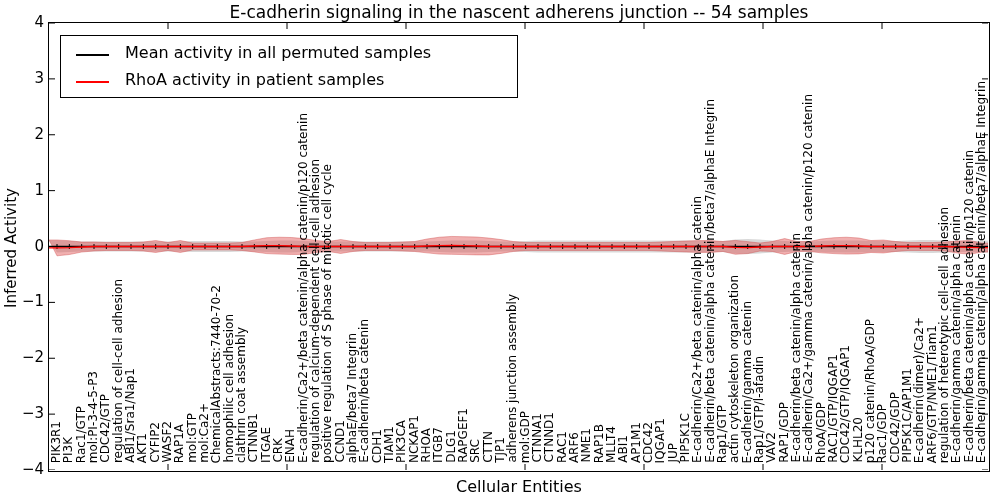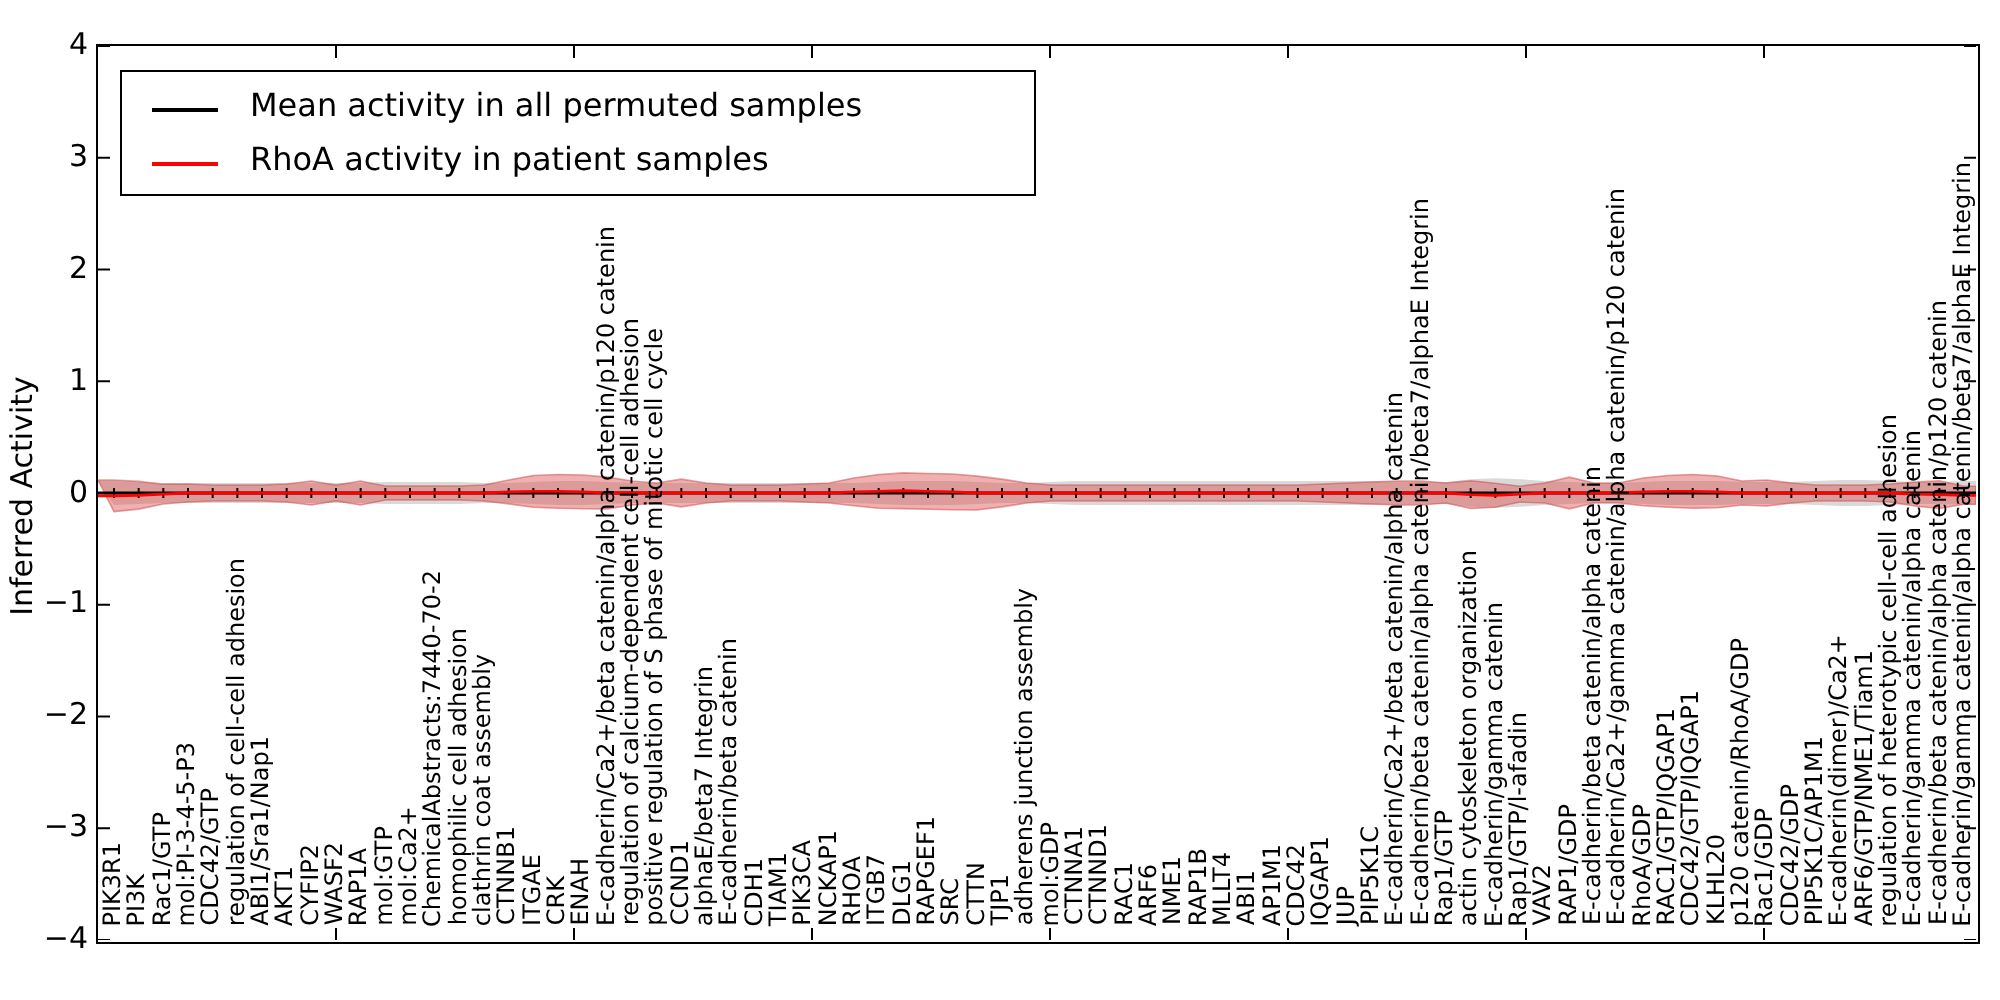--- a/index.html
+++ b/index.html
@@ -21,20 +21,21 @@
   .legend-row{position:absolute;left:0;width:100%;height:26px;}
   .legend-row.r0{top:6px;}
   .legend-row.r1{top:33px;}
   .legend-line{position:absolute;left:15px;top:12px;width:33px;height:2px;background:#000;}
   .legend-text{position:absolute;left:64px;top:1px;font-size:16px;white-space:nowrap;}
 </style>
 </head>
 <body>
 
 <div class="fig">
+  <div class="title">E-cadherin signaling in the nascent adherens junction -- 54 samples</div>
 
   <div class="ylabel">Inferred Activity</div>
 
   <div class="plot">
     <svg id="plot-svg" width="939" height="447" viewBox="0 0 939 447">
         <polygon points="0,217.521375 8,217.521375 20.333333333333336,218.02425 32.66666666666667,218.527125 45,218.527125 57.333333333333336,218.527125 69.66666666666667,218.527125 82,218.527125 94.33333333333334,218.527125 106.66666666666667,218.527125 119,218.527125 131.33333333333334,218.527125 143.66666666666669,218.02425 156,218.02425 168.33333333333334,218.02425 180.66666666666669,218.02425 193,218.527125 205.33333333333334,218.527125 217.66666666666669,218.02425 230,217.521375 242.33333333333334,217.521375 254.66666666666669,218.02425 267,218.527125 279.33333333333337,218.527125 291.6666666666667,218.527125 304,218.527125 316.33333333333337,218.527125 328.6666666666667,218.527125 341,218.527125 353.33333333333337,218.527125 365.6666666666667,218.527125 378,218.527125 390.33333333333337,218.02425 402.6666666666667,217.521375 415,217.521375 427.33333333333337,217.521375 439.6666666666667,218.02425 452,218.527125 464.33333333333337,218.527125 476.6666666666667,218.02425 489,217.521375 501.33333333333337,217.521375 513.6666666666667,217.521375 526,217.521375 538.3333333333334,217.521375 550.6666666666667,217.521375 563,217.521375 575.3333333333334,217.521375 587.6666666666667,217.521375 600,217.521375 612.3333333333334,217.521375 624.6666666666667,217.521375 637,217.521375 649.3333333333334,218.02425 661.6666666666667,218.02425 674,218.02425 686.3333333333334,216.57150000000001 698.6666666666667,216.068625 711,216.57150000000001 723.3333333333334,217.521375 735.6666666666667,218.02425 748,218.527125 760.3333333333334,218.527125 772.6666666666667,218.02425 785,217.521375 797.3333333333334,217.521375 809.6666666666667,217.521375 822,218.02425 834.3333333333334,218.02425 846.6666666666667,218.02425 859,217.521375 871.3333333333334,217.0185 883.6666666666667,217.0185 896,217.521375 908.3333333333334,218.02425 920.6666666666667,218.02425 933,217.521375 939,217.521375 939,229.478625 933,229.478625 920.6666666666667,228.97575 908.3333333333334,228.97575 896,229.478625 883.6666666666667,229.9815 871.3333333333334,229.9815 859,229.478625 846.6666666666667,228.97575 834.3333333333334,228.97575 822,228.97575 809.6666666666667,229.478625 797.3333333333334,229.478625 785,229.478625 772.6666666666667,228.97575 760.3333333333334,228.472875 748,228.472875 735.6666666666667,228.97575 723.3333333333334,229.478625 711,230.42849999999999 698.6666666666667,230.931375 686.3333333333334,230.42849999999999 674,228.97575 661.6666666666667,228.97575 649.3333333333334,228.97575 637,229.478625 624.6666666666667,229.478625 612.3333333333334,229.478625 600,229.478625 587.6666666666667,229.478625 575.3333333333334,229.478625 563,229.478625 550.6666666666667,229.478625 538.3333333333334,229.478625 526,229.478625 513.6666666666667,229.478625 501.33333333333337,229.478625 489,229.478625 476.6666666666667,228.97575 464.33333333333337,228.472875 452,228.472875 439.6666666666667,228.97575 427.33333333333337,229.478625 415,229.478625 402.6666666666667,229.478625 390.33333333333337,228.97575 378,228.472875 365.6666666666667,228.472875 353.33333333333337,228.472875 341,228.472875 328.6666666666667,228.472875 316.33333333333337,228.472875 304,228.472875 291.6666666666667,228.472875 279.33333333333337,228.472875 267,228.472875 254.66666666666669,228.97575 242.33333333333334,229.478625 230,229.478625 217.66666666666669,228.97575 205.33333333333334,228.472875 193,228.472875 180.66666666666669,228.97575 168.33333333333334,228.97575 156,228.97575 143.66666666666669,228.97575 131.33333333333334,228.472875 119,228.472875 106.66666666666667,228.472875 94.33333333333334,228.472875 82,228.472875 69.66666666666667,228.472875 57.333333333333336,228.472875 45,228.472875 32.66666666666667,228.472875 20.333333333333336,228.97575 8,229.4786250,229.478625" fill="#aaaaaa" fill-opacity="0.45"></polygon>
         <polygon points="0,216.962625 8,216.962625 20.333333333333336,217.689 32.66666666666667,219.085875 45,219.03 57.333333333333336,219.532875 69.66666666666667,219.532875 82,219.532875 94.33333333333334,219.03 106.66666666666667,217.521375 119,219.532875 131.33333333333334,217.521375 143.66666666666669,220.03575 156,220.03575 168.33333333333334,220.03575 180.66666666666669,220.03575 193,219.532875 205.33333333333334,216.962625 217.66666666666669,214.727625 230,214.22475 242.33333333333334,214.504125 254.66666666666669,215.56575 267,217.521375 279.33333333333337,218.527125 291.6666666666667,216.57150000000001 304,218.527125 316.33333333333337,219.532875 328.6666666666667,219.532875 341,219.532875 353.33333333333337,219.03 365.6666666666667,218.527125 378,216.01275 390.33333333333337,214.22475 402.6666666666667,213.4425 415,213.721875 427.33333333333337,214.00125 439.6666666666667,215.062875 452,216.57150000000001 464.33333333333337,218.527125 476.6666666666667,219.532875 489,219.532875 501.33333333333337,219.532875 513.6666666666667,219.532875 526,219.532875 538.3333333333334,219.532875 550.6666666666667,219.532875 563,219.532875 575.3333333333334,219.532875 587.6666666666667,219.532875 600,219.532875 612.3333333333334,219.03 624.6666666666667,218.527125 637,218.02425 649.3333333333334,217.521375 661.6666666666667,217.521375 674,218.527125 686.3333333333334,217.409625 698.6666666666667,218.638875 711,220.091625 723.3333333333334,218.527125 735.6666666666667,215.56575 748,218.527125 760.3333333333334,218.527125 772.6666666666667,216.01275 785,214.727625 797.3333333333334,214.22475 809.6666666666667,215.007 822,217.521375 834.3333333333334,217.0185 846.6666666666667,218.527125 859,219.532875 871.3333333333334,219.532875 883.6666666666667,219.532875 896,219.03 908.3333333333334,218.080125 920.6666666666667,217.409625 933,220.1475 939,220.1475 939,229.0875 933,229.0875 920.6666666666667,231.266625 908.3333333333334,230.037375 896,227.97 883.6666666666667,227.467125 871.3333333333334,227.467125 859,227.467125 846.6666666666667,228.472875 834.3333333333334,229.9815 822,229.478625 809.6666666666667,230.8755 797.3333333333334,231.099 785,230.596125 772.6666666666667,229.86975 760.3333333333334,228.472875 748,228.472875 735.6666666666667,231.43425 723.3333333333334,228.472875 711,228.02587499999998 698.6666666666667,230.596125 686.3333333333334,231.266625 674,228.472875 661.6666666666667,229.478625 649.3333333333334,229.478625 637,228.97575 624.6666666666667,228.472875 612.3333333333334,227.97 600,227.467125 587.6666666666667,227.467125 575.3333333333334,227.467125 563,227.467125 550.6666666666667,227.467125 538.3333333333334,227.467125 526,227.467125 513.6666666666667,227.467125 501.33333333333337,227.467125 489,227.467125 476.6666666666667,227.467125 464.33333333333337,228.472875 452,230.42849999999999 439.6666666666667,231.937125 427.33333333333337,231.88125 415,231.601875 402.6666666666667,231.3225 390.33333333333337,231.099 378,229.86975 365.6666666666667,228.472875 353.33333333333337,227.97 341,227.467125 328.6666666666667,227.467125 316.33333333333337,227.467125 304,228.472875 291.6666666666667,230.42849999999999 279.33333333333337,228.472875 267,229.478625 254.66666666666669,231.43425 242.33333333333334,231.378375 230,231.099 217.66666666666669,230.596125 205.33333333333334,228.919875 193,227.467125 180.66666666666669,226.96425 168.33333333333334,226.96425 156,226.96425 143.66666666666669,226.96425 131.33333333333334,229.478625 119,227.467125 106.66666666666667,229.478625 94.33333333333334,227.97 82,227.467125 69.66666666666667,227.467125 57.333333333333336,227.467125 45,227.97 32.66666666666667,229.031625 20.333333333333336,231.546 8,232.8311250,232.831125" fill="#e05050" fill-opacity="0.45" stroke="#cc4444" stroke-opacity="0.5" stroke-width="0.8"></polygon>
         <line x1="0" y1="223.5" x2="939" y2="223.5" stroke="#000000" stroke-width="1.4"></line>
         <g fill="#000">
           <rect x="7.5" y="221" width="1" height="5"></rect>
@@ -236,20 +237,21 @@
       <div class="ytick" style="top: 68.875px;">3</div>
       <div class="ytick" style="top: 124.75px;">2</div>
       <div class="ytick" style="top: 180.625px;">1</div>
       <div class="ytick" style="top: 236.5px;">0</div>
       <div class="ytick" style="top: 292.375px;">−1</div>
       <div class="ytick" style="top: 348.25px;">−2</div>
       <div class="ytick" style="top: 404.125px;">−3</div>
       <div class="ytick" style="top: 460px;">−4</div>
     </div>
 
+  <div class="xlabel">Cellular Entities</div>
 
   <div class="legend">
     <div class="legend-row r0">
       <span class="legend-line" style="background: rgb(0, 0, 0);"></span>
       <span class="legend-text">Mean activity in all permuted samples</span>
     </div>
     <div class="legend-row r1">
       <span class="legend-line" style="background: rgb(255, 0, 0);"></span>
       <span class="legend-text">RhoA activity in patient samples</span>
     </div>

